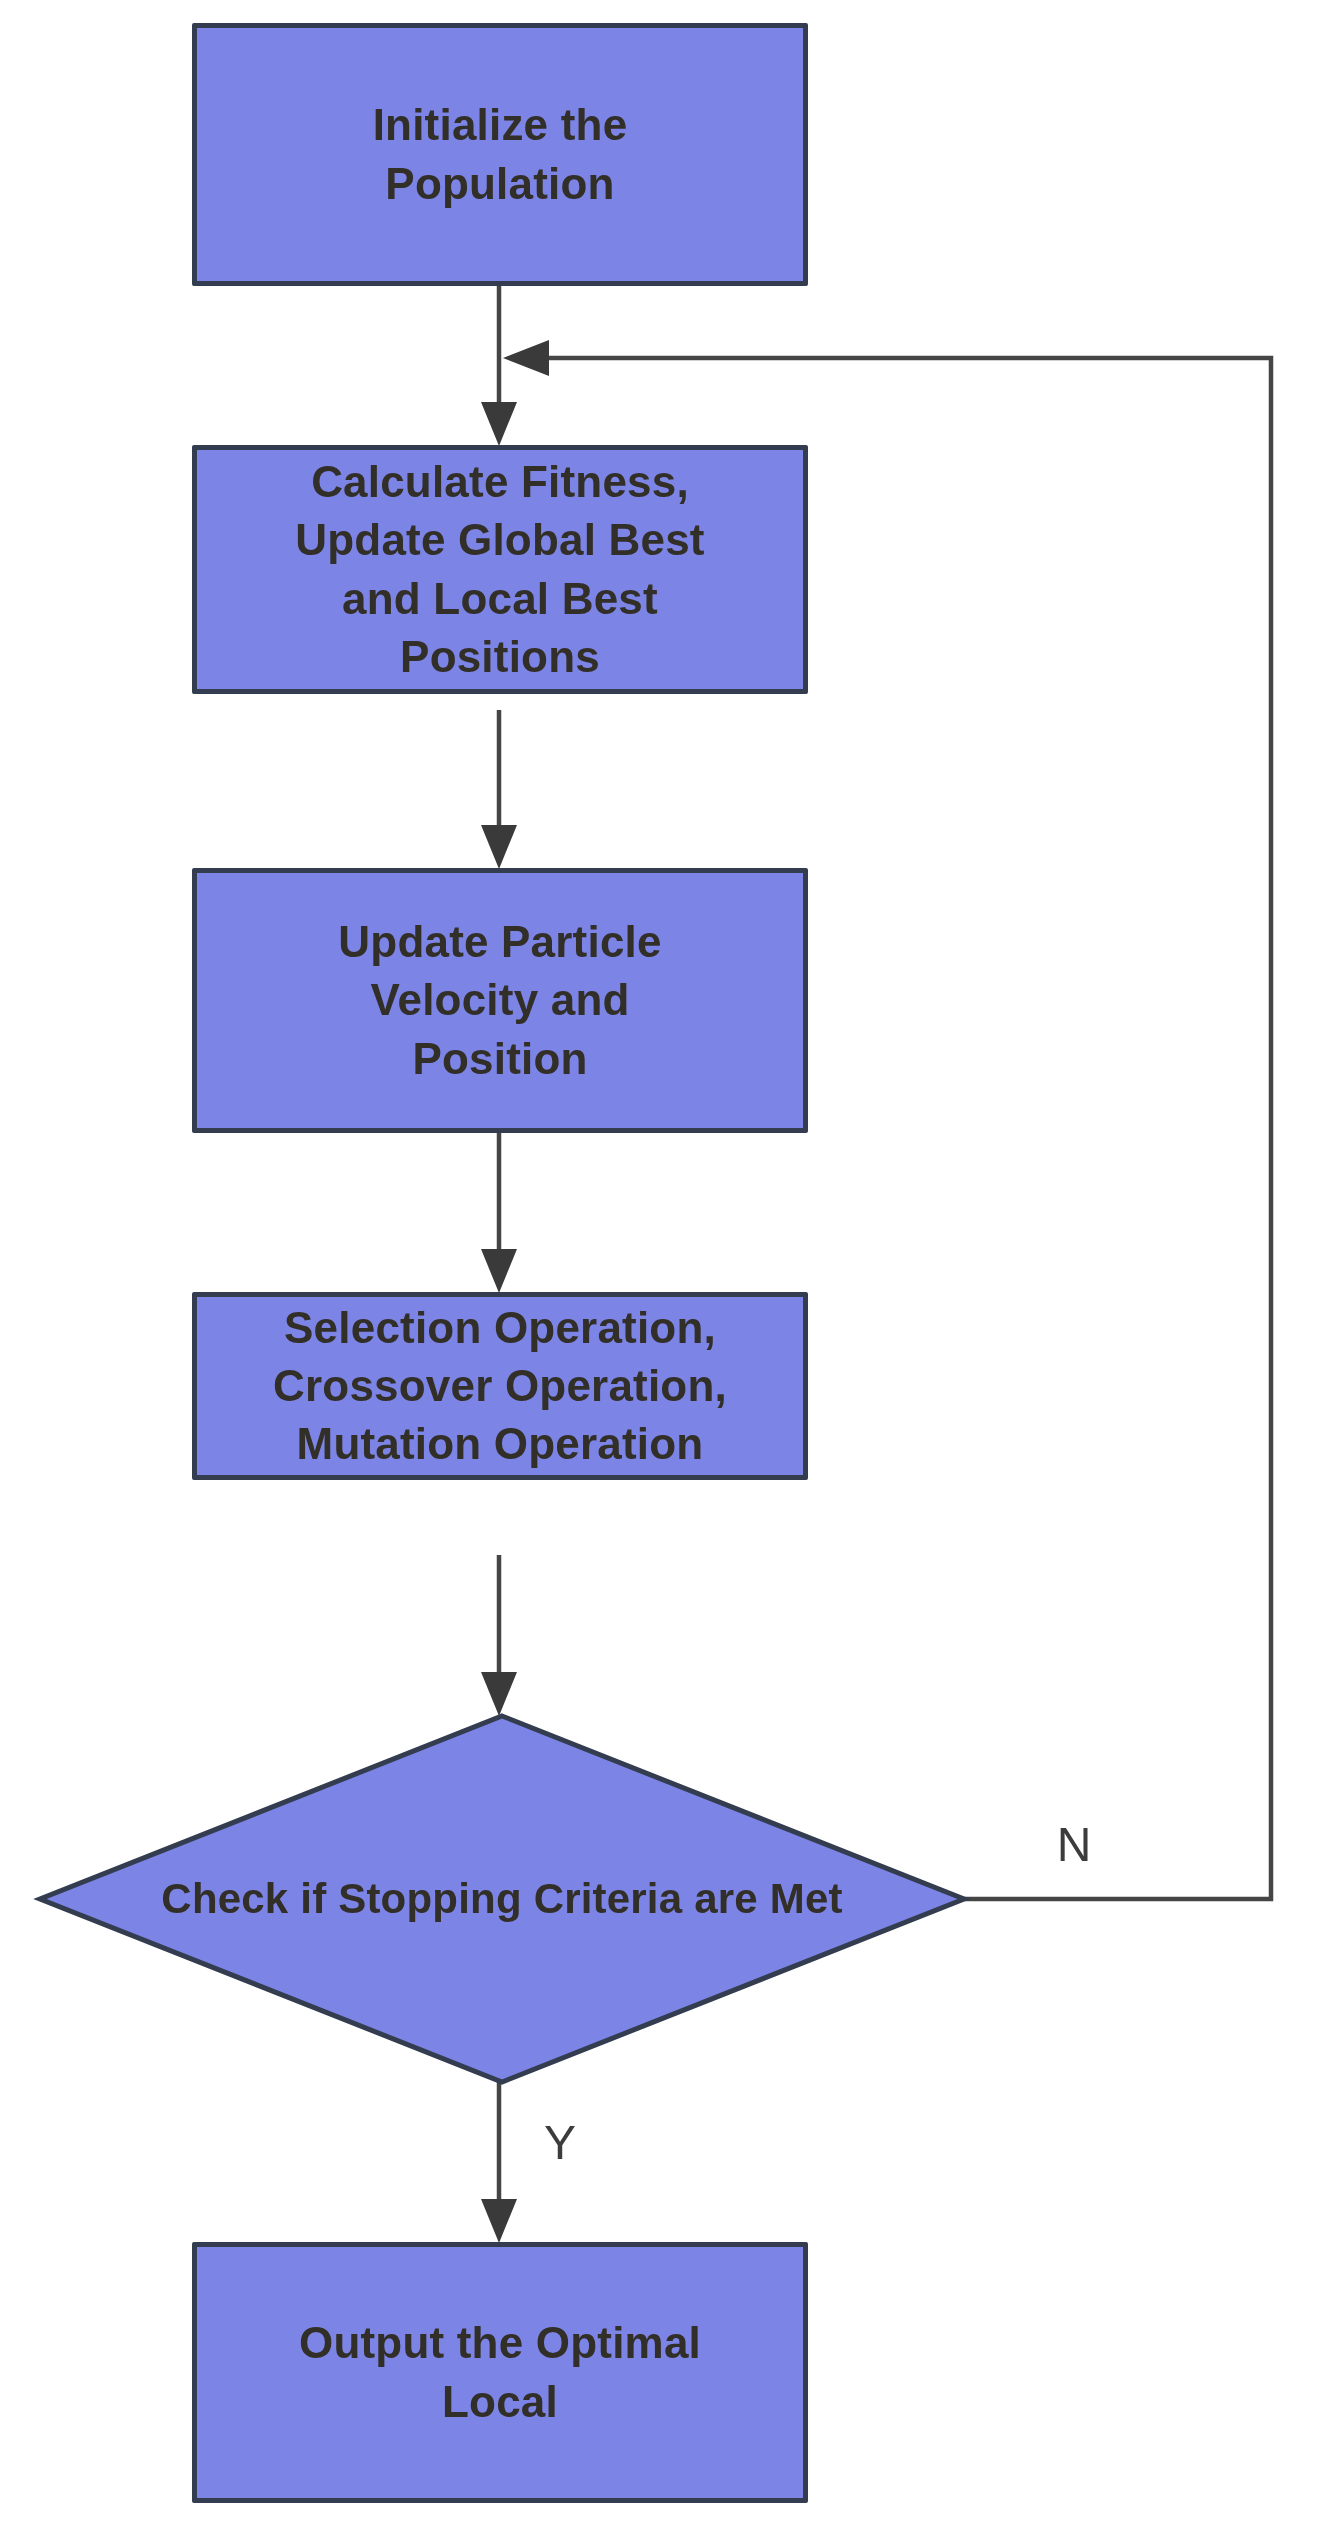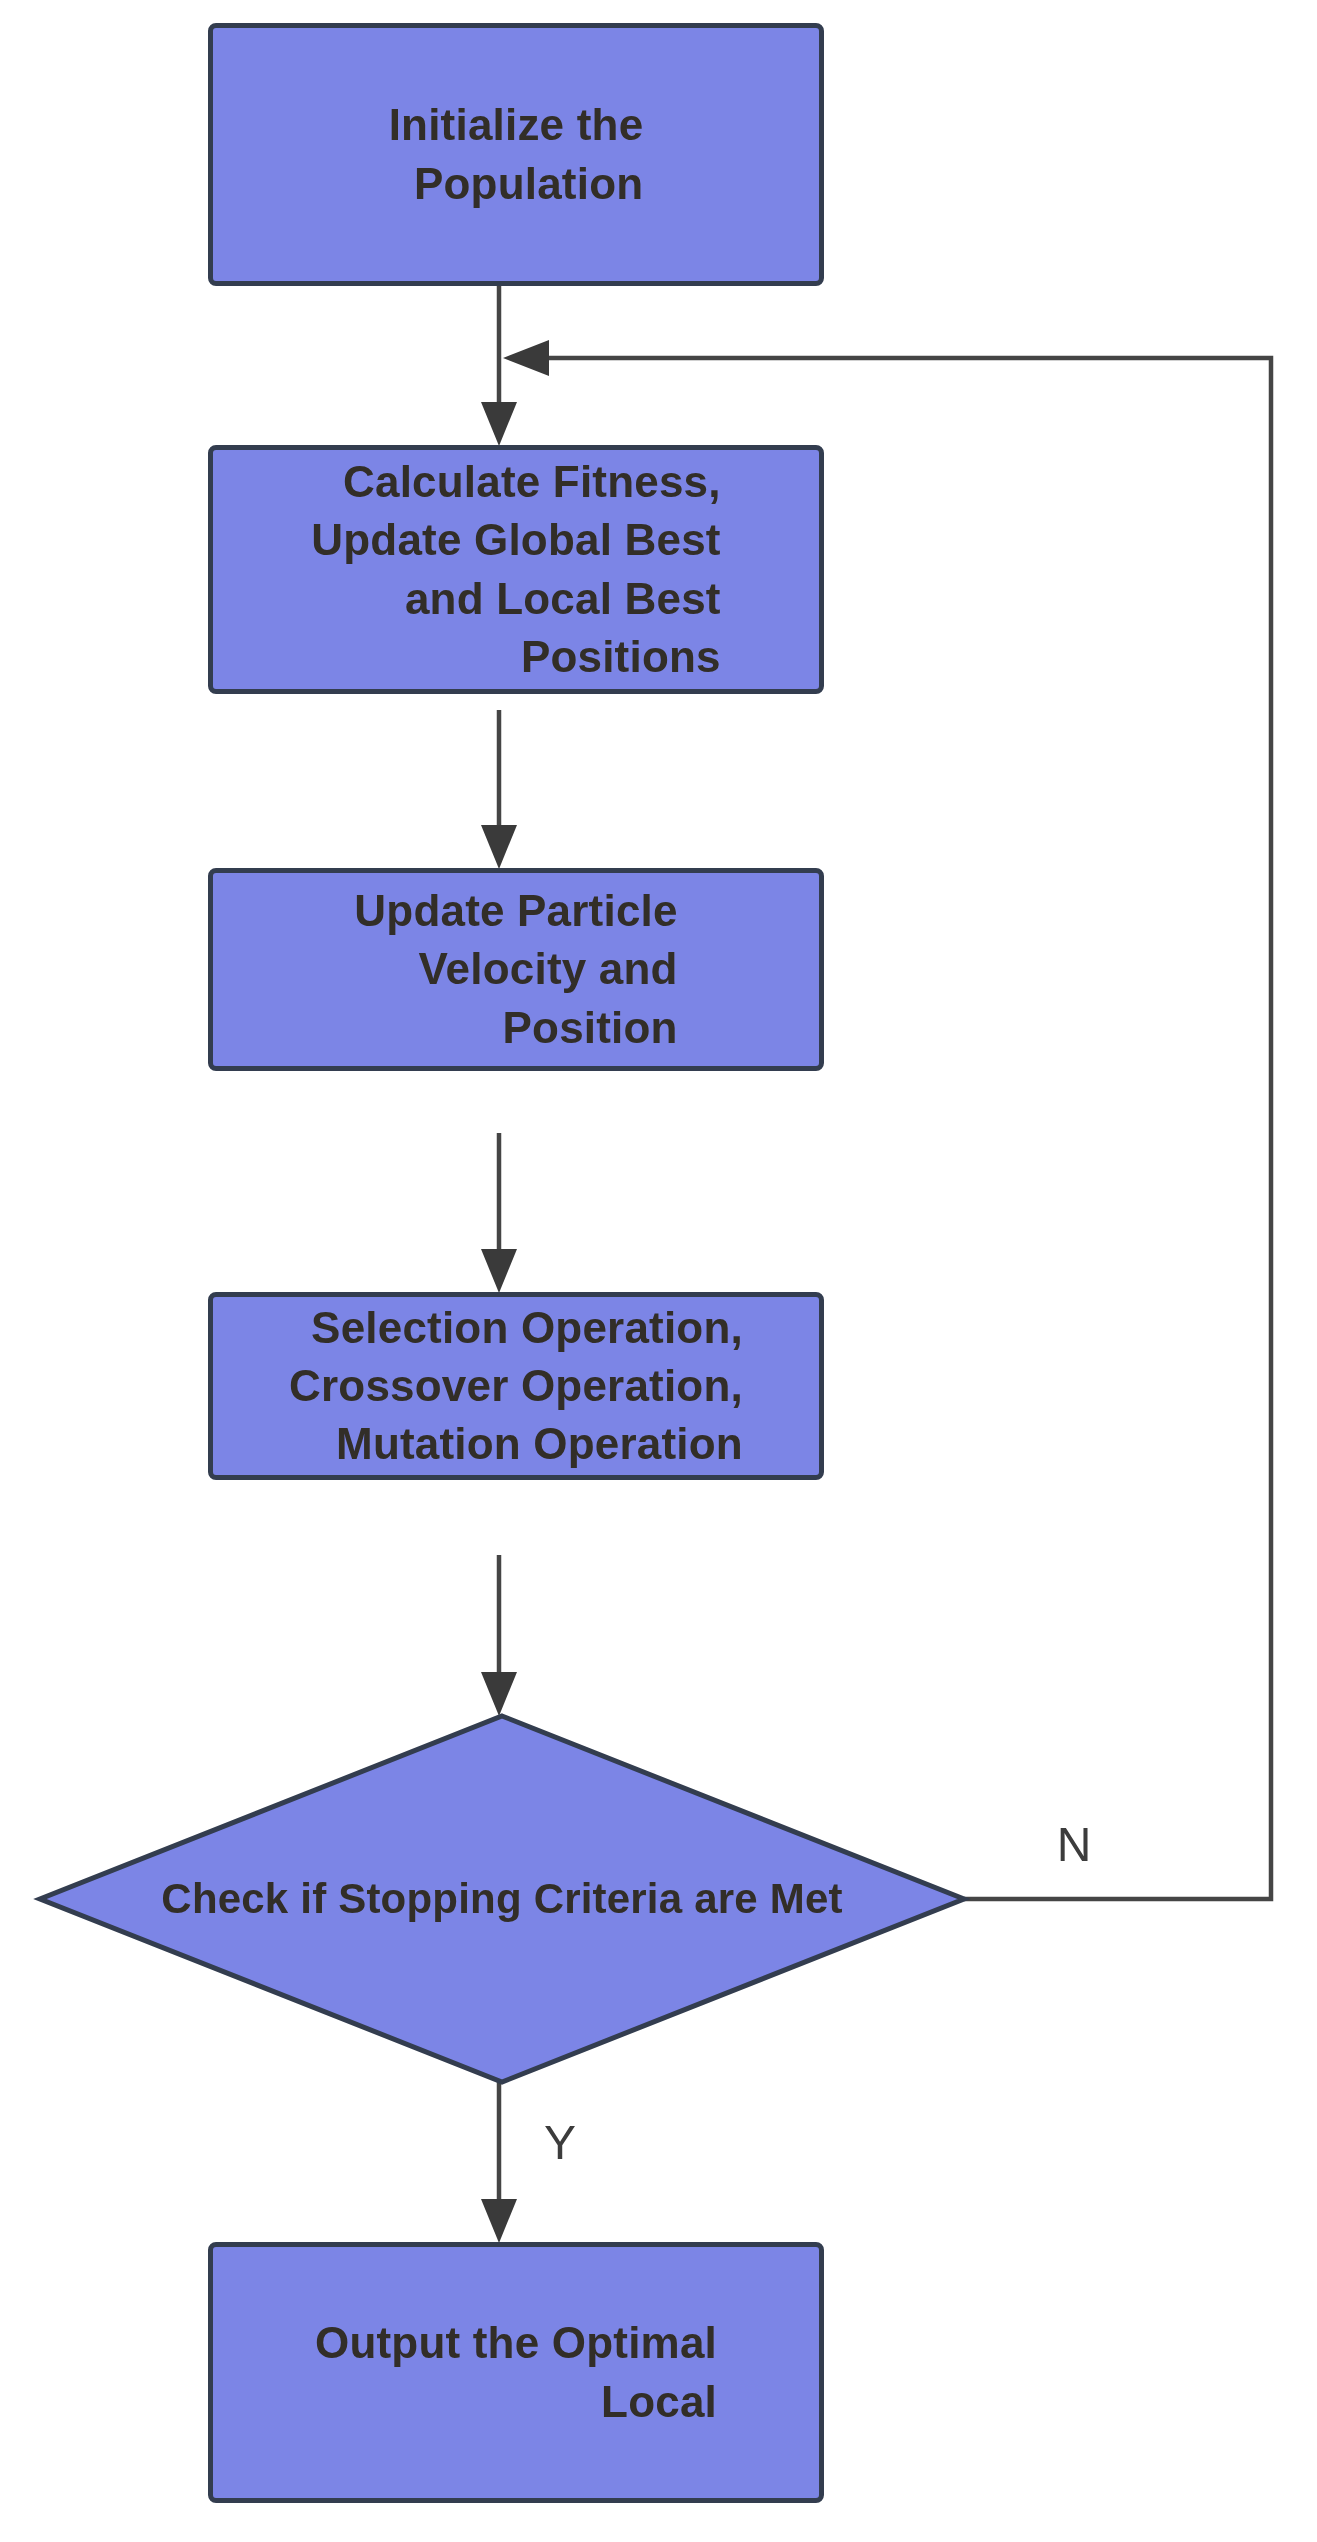--- a/index.html
+++ b/index.html
@@ -28,41 +28,41 @@
   .edge { stroke: var(--connector); stroke-width: 4.5; fill: none; }
   .arrowhead { fill: #3A3A3A; stroke: none; }
   .diamond-shape {
     fill: var(--node-fill);
     stroke: var(--node-border);
     stroke-width: 5;
     stroke-linejoin: miter;
   }
   .node {
     position: absolute;
-    left: 208px;
+    left: 192px;
     width: 616px;
     background: var(--node-fill);
     border: 5px solid var(--node-border);
-    border-radius: 8px;
+    border-radius: 2px;
     display: flex;
     align-items: center;
     justify-content: center;
-    text-align: right;
+    text-align: center;
   }
   .node .node-label {
     white-space: pre-line;
     font-weight: bold;
     font-size: 44px;
     line-height: 1.32;
     color: var(--node-text);
     letter-spacing: 0.2px;
   }
   .node-initialize { top: 23px;  height: 263px; }
   .node-fitness    { top: 445px; height: 249px; }
-  .node-velocity   { top: 868px; height: 203px; }
+  .node-velocity   { top: 868px; height: 265px; }
   .node-genetic    { top: 1292px; height: 188px; }
   .node-output     { top: 2242px; height: 261px; }
   .decision-label {
     position: absolute;
     left: 52px;
     top: 1858px;
     width: 900px;
     height: 82px;
     display: flex;
     align-items: center;

